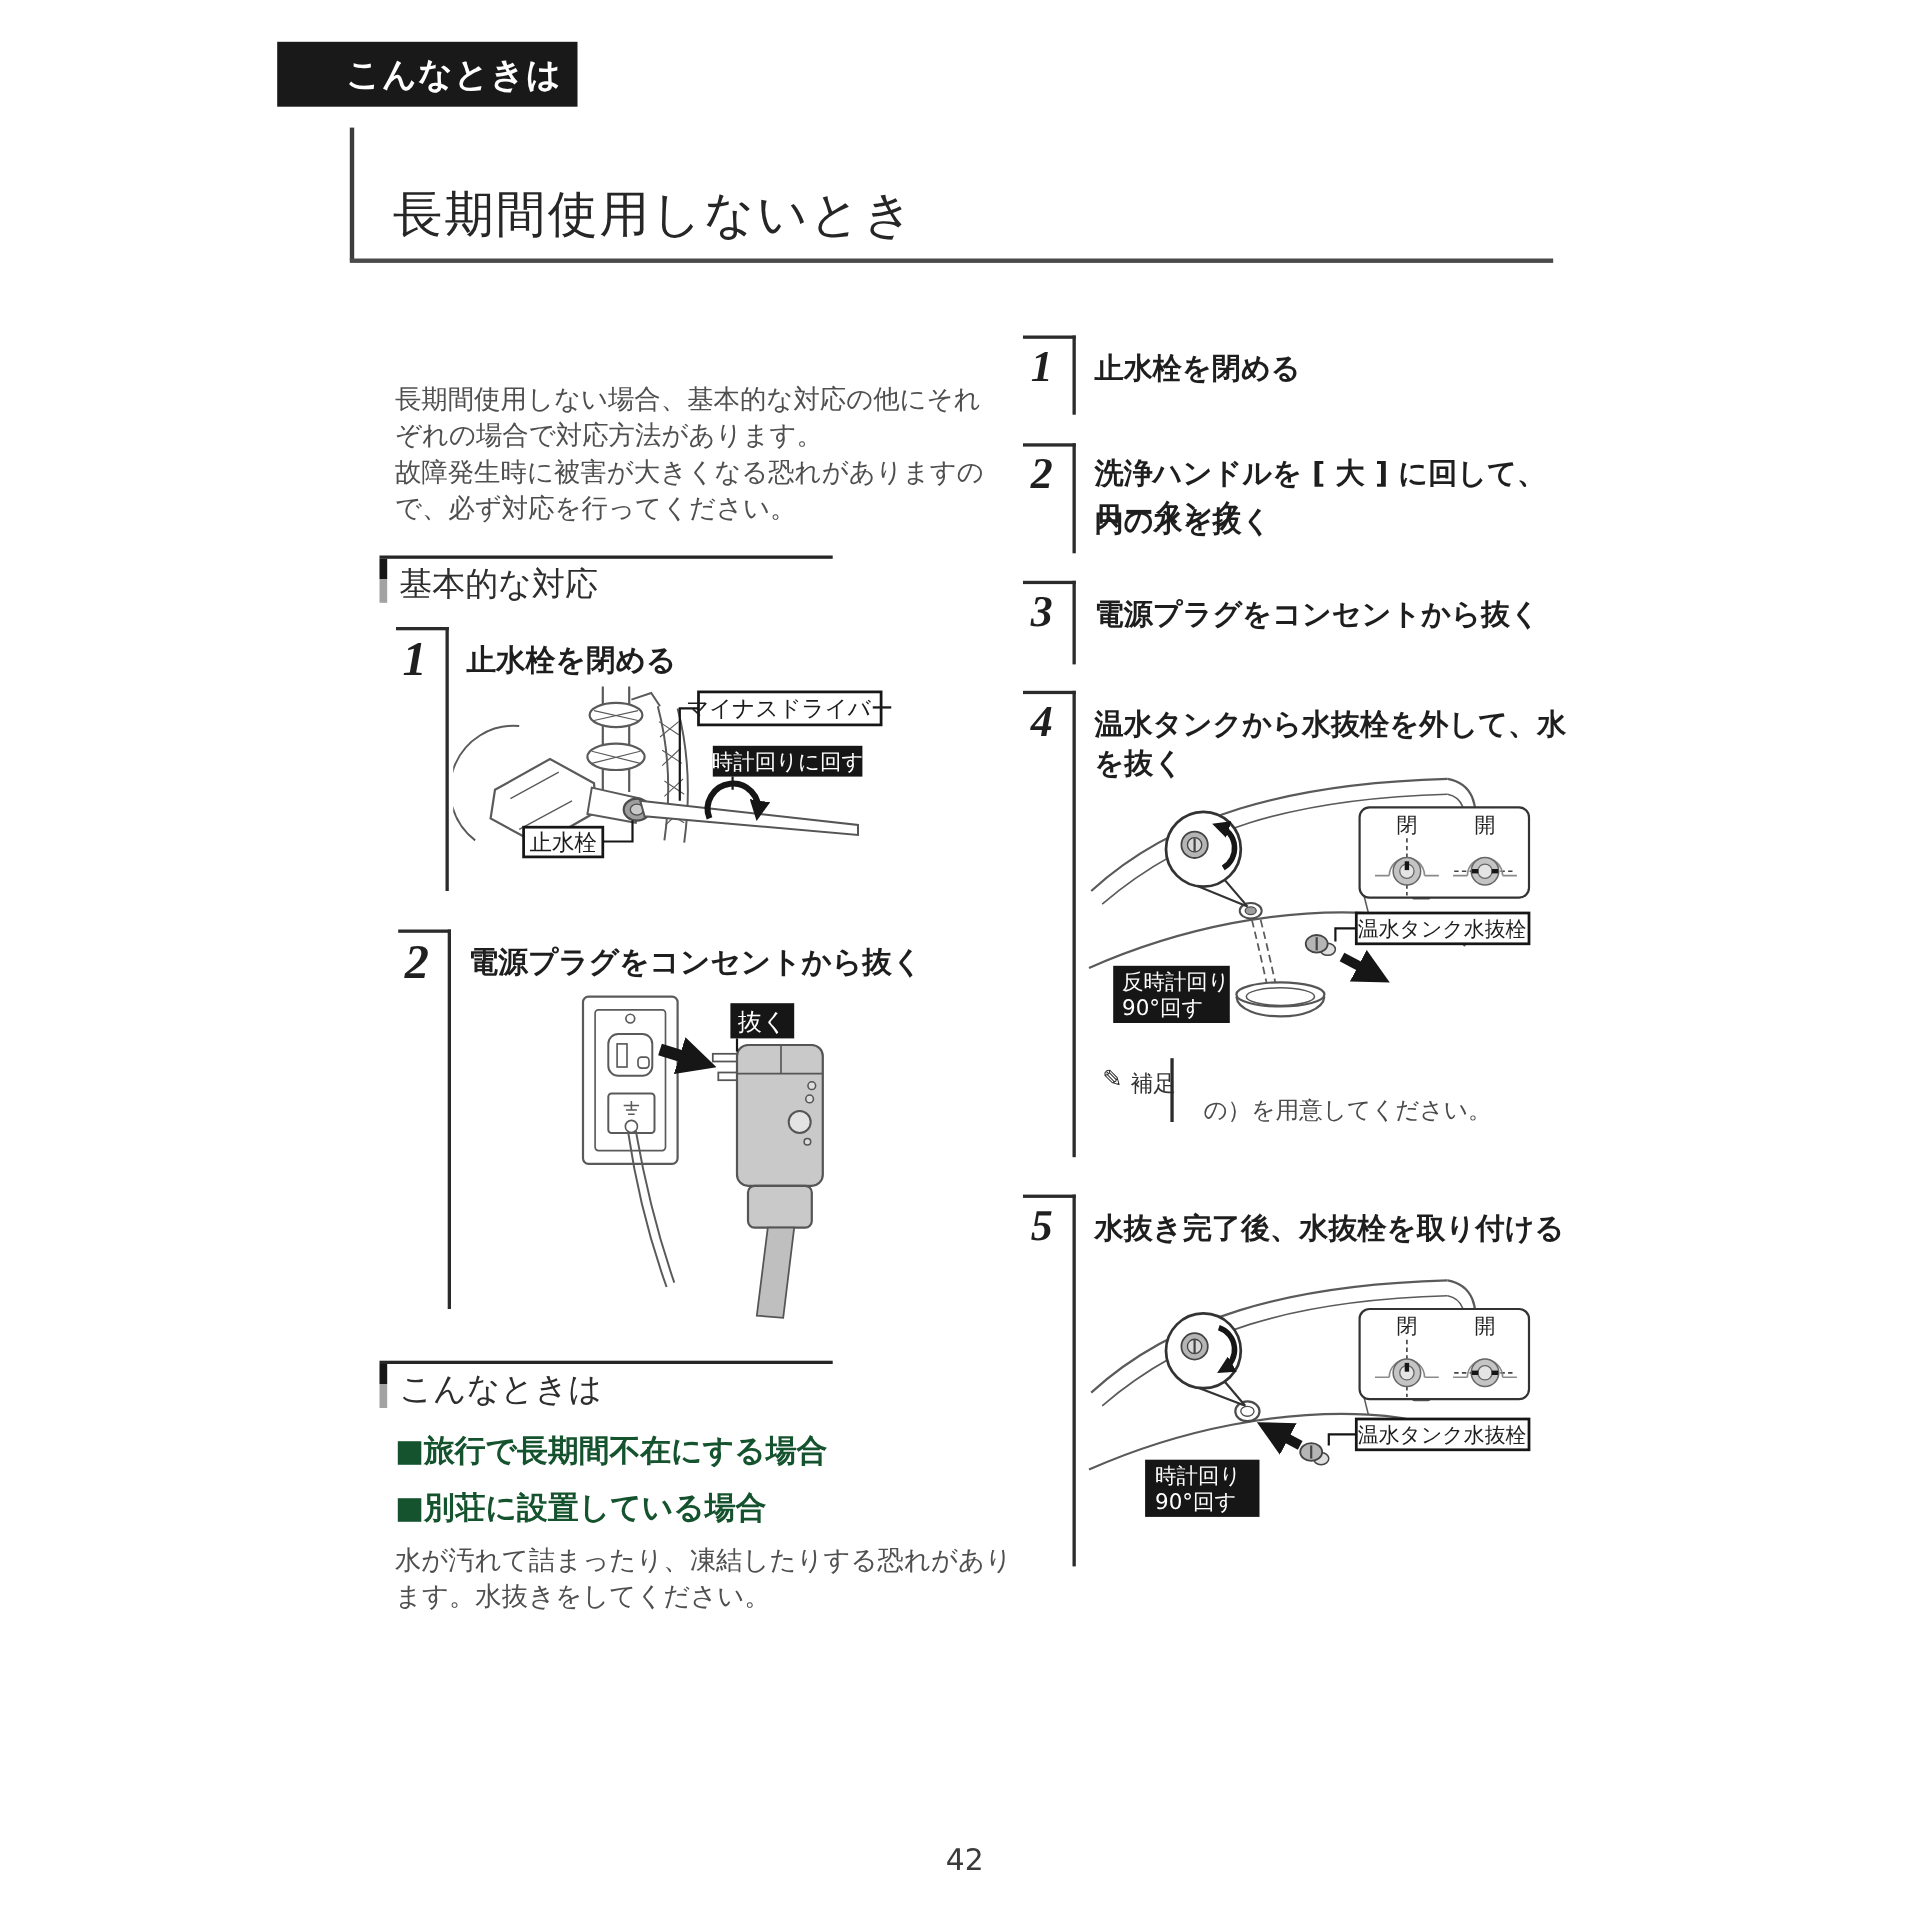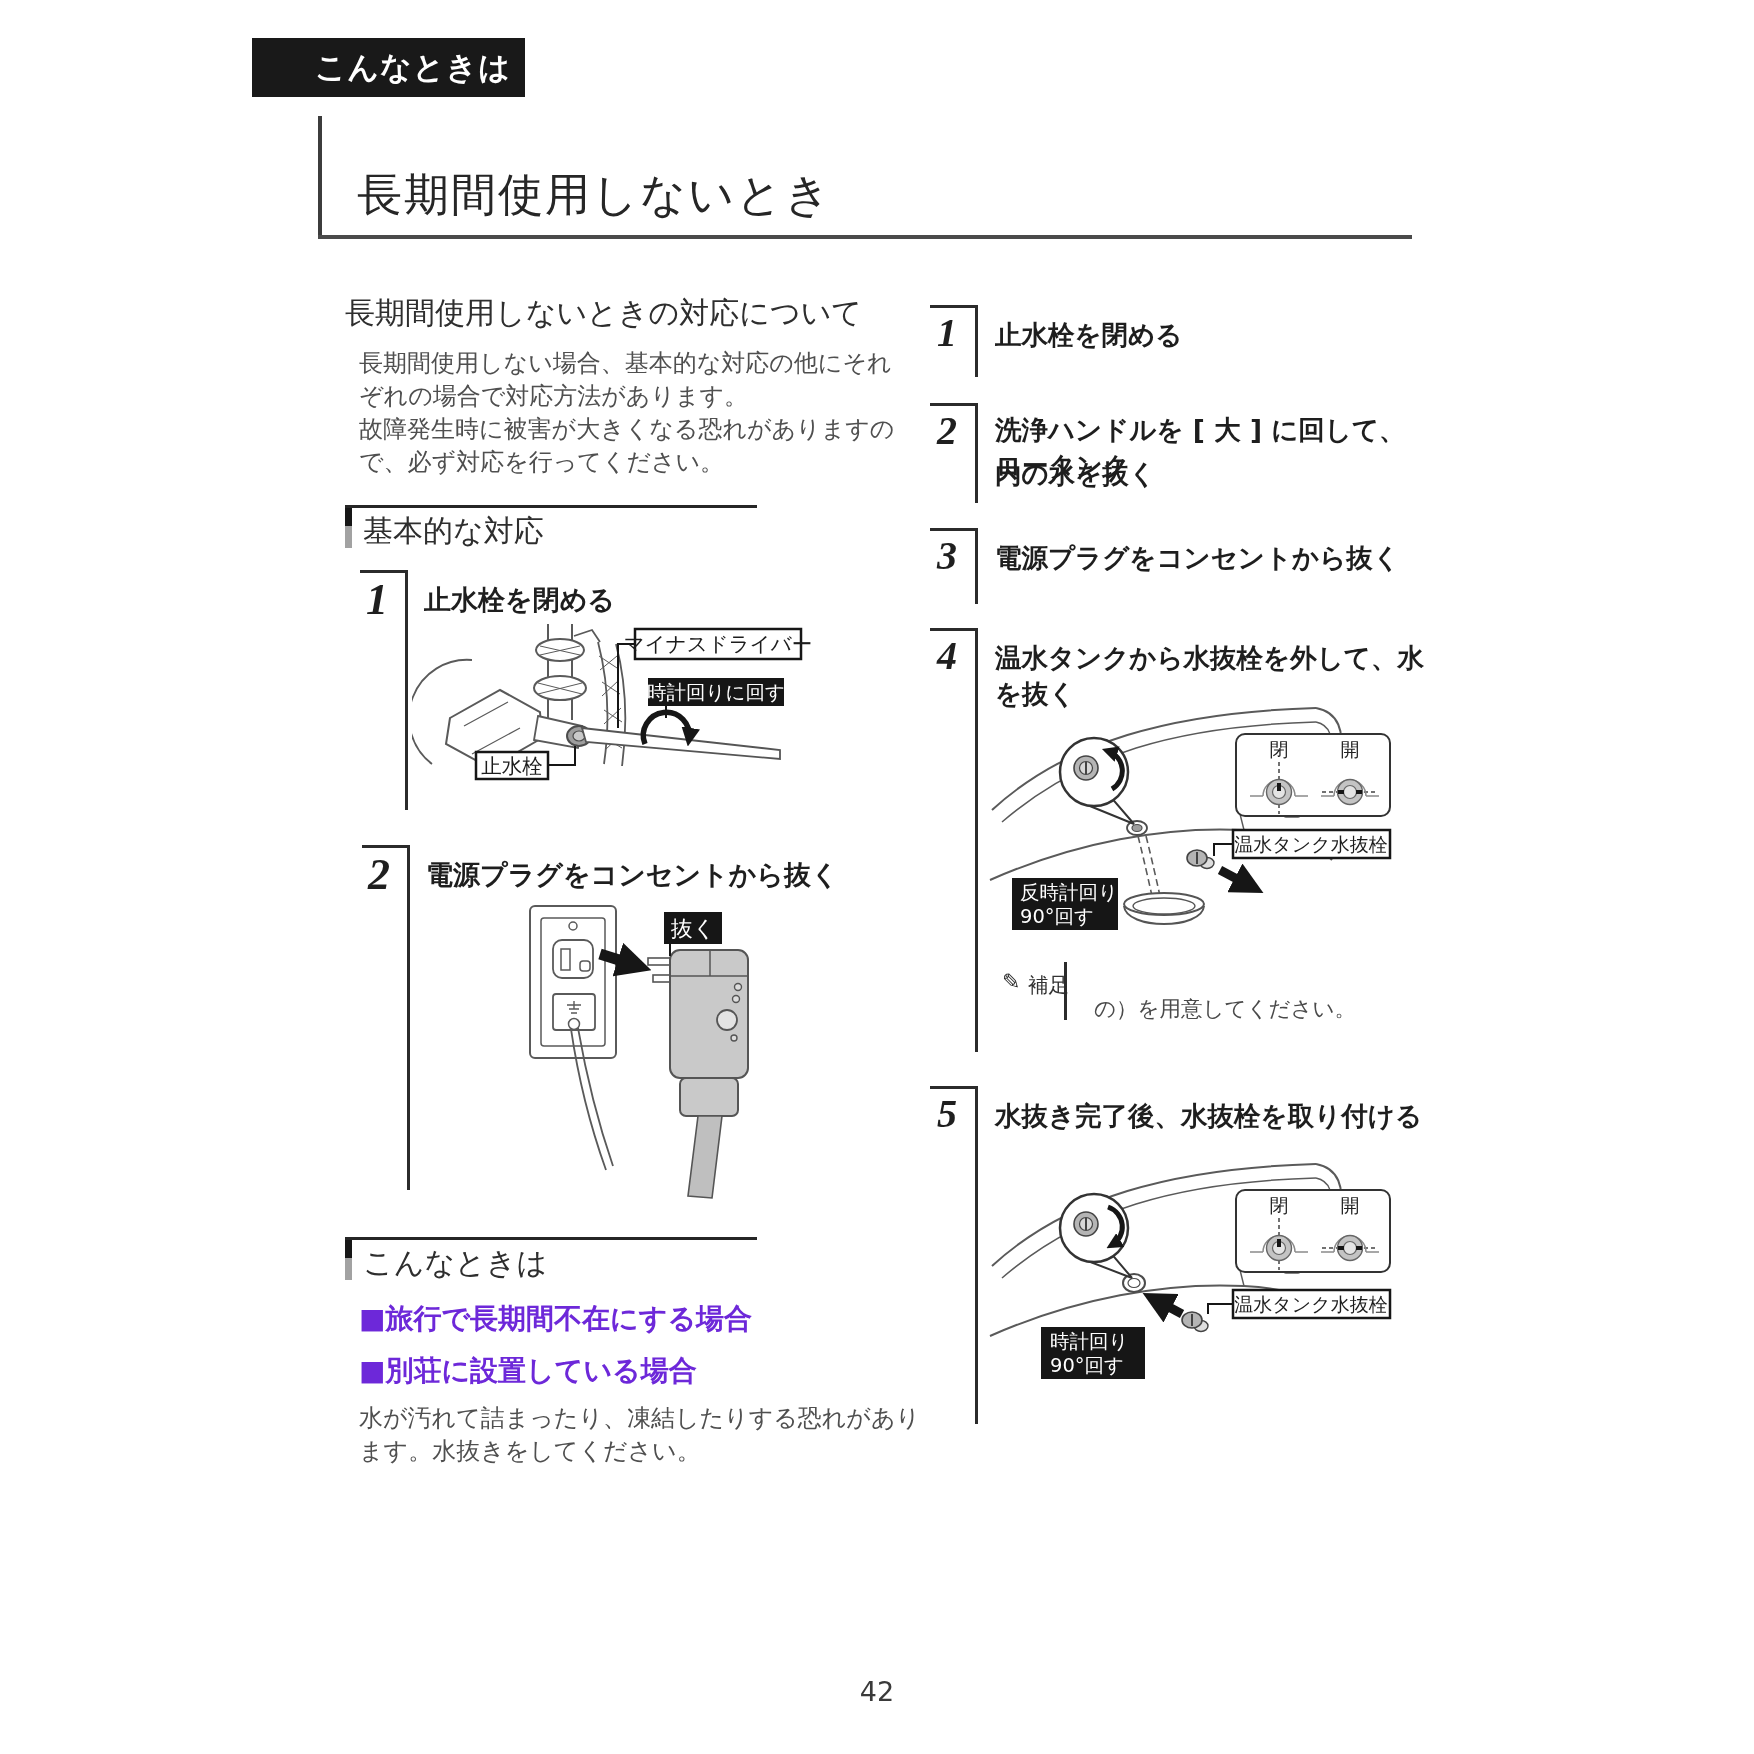--- a/index.html
+++ b/index.html
@@ -17,40 +17,39 @@
   
   .h2{font-size:30px;font-weight:500;color:#2e2e2e;}
   .body-t{font-size:24px;color:#4f4f4f;}
   .sec-rule{width:412px;height:3px;background:#262626;}
   .sec-bar{width:7px;height:40px;background:linear-gradient(#161616 0 45%,#a2a2a2 45% 100%);}
   
   .tl{height:3px;background:#2b2b2b;}
   .vl{width:3px;background:#2b2b2b;}
   .stepnum{font-family:"Liberation Serif","DejaVu Serif",serif;font-style:italic;font-weight:700;color:#1f1f1f;}
   .stitle{font-weight:700;color:#1e1e1e;}
-  .case-t{font-size:28px;font-weight:700;color:#6d28d9;}
+  .case-t{font-size:28px;font-weight:700;color:#14532d;}
   .note-div{width:3px;background:#2b2b2b;}
   .pagenum{left:0;top:1676px;width:1754px;text-align:center;font-size:27px;color:#3a3a3a;}
   svg{display:block;}
   svg text{font-family:"DejaVu Sans","Liberation Sans",sans-serif;}
 </style>
 </head>
 <body>
 
 <div id="page">
 
   <div class="abs tagbox">
     <span>こんなときは</span>
   </div>
 
   <div class="abs title-vbar"></div>
   <div class="abs title-text">長期間使用しないとき</div>
   <div class="abs title-rule"></div>
 
-  <div class="abs h2" style="left:345px;top:293px;">長期間使用しないときの対応について</div>
   <div class="abs body-t" style="left:359px;top:347px;">長期間使用しない場合、基本的な対応の他にそれ</div>
   <div class="abs body-t" style="left:359px;top:380px;">ぞれの場合で対応方法があります。</div>
   <div class="abs body-t" style="left:359px;top:413px;">故障発生時に被害が大きくなる恐れがありますの</div>
   <div class="abs body-t" style="left:359px;top:446px;">で、必ず対応を行ってください。</div>
 
   <div class="abs sec-rule" style="left:345px;top:505px;"></div>
   <div class="abs sec-bar" style="left:345px;top:508px;"></div>
   <div class="abs h2" style="left:363px;top:511px;">基本的な対応</div>
 
   <div class="abs tl" style="left:360px;top:570px;width:48px;"></div>

